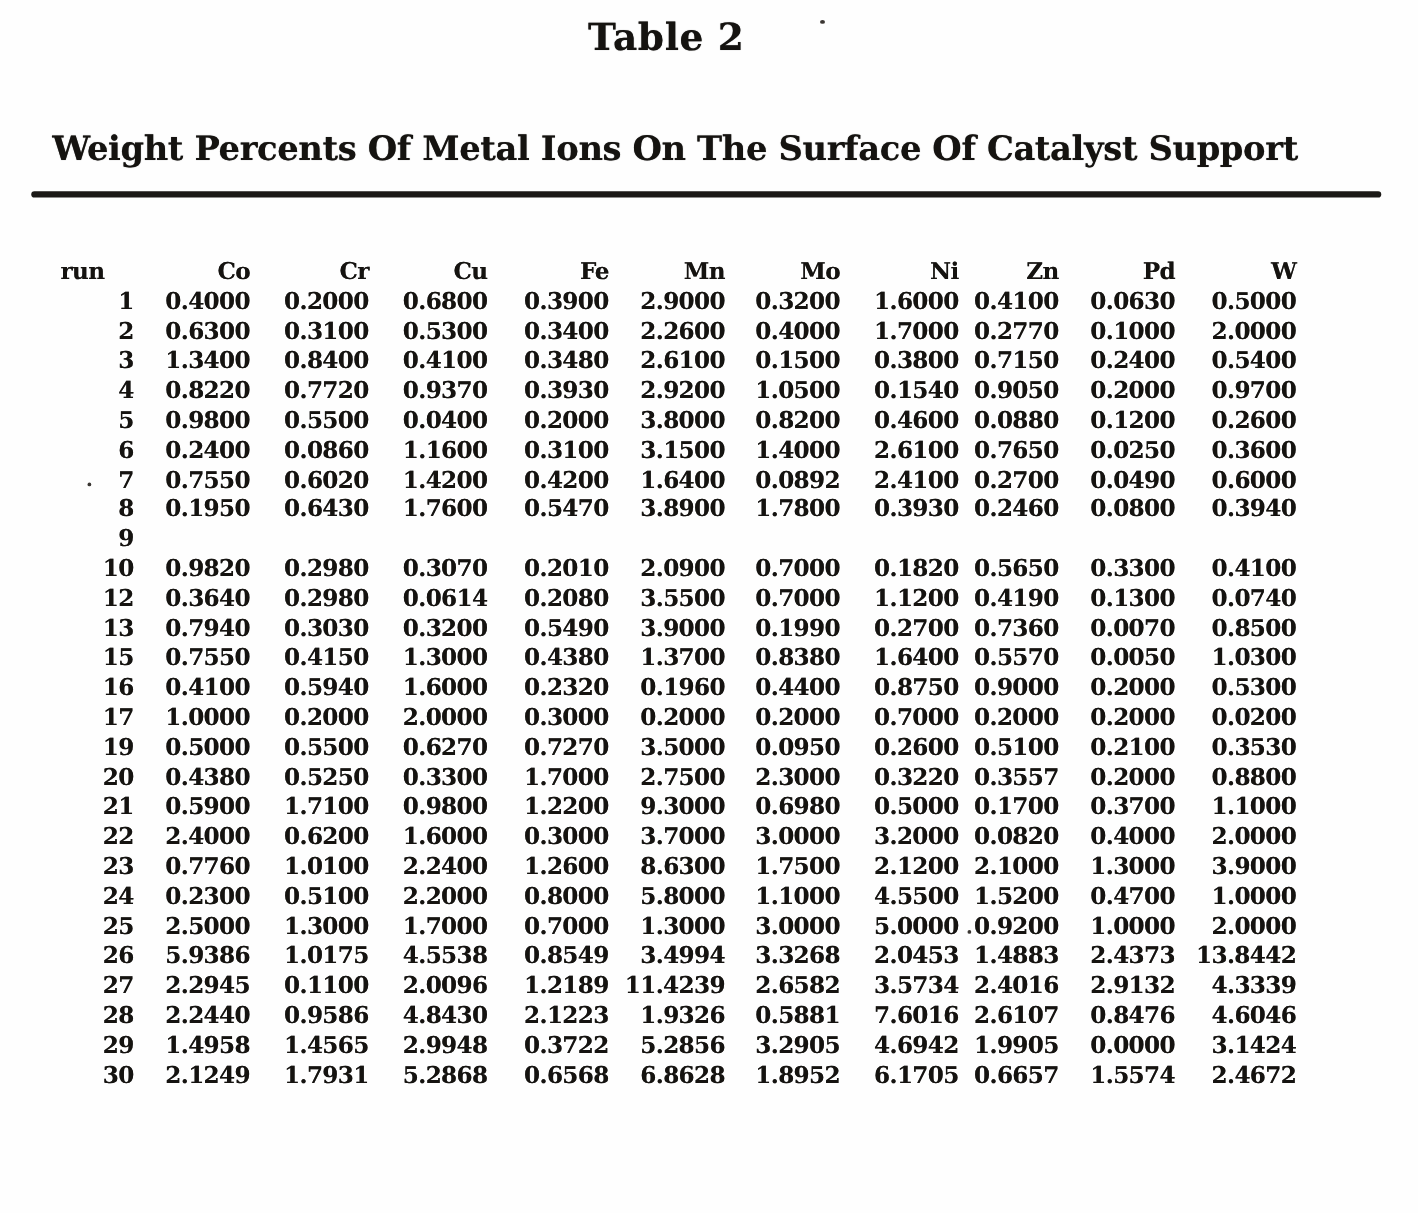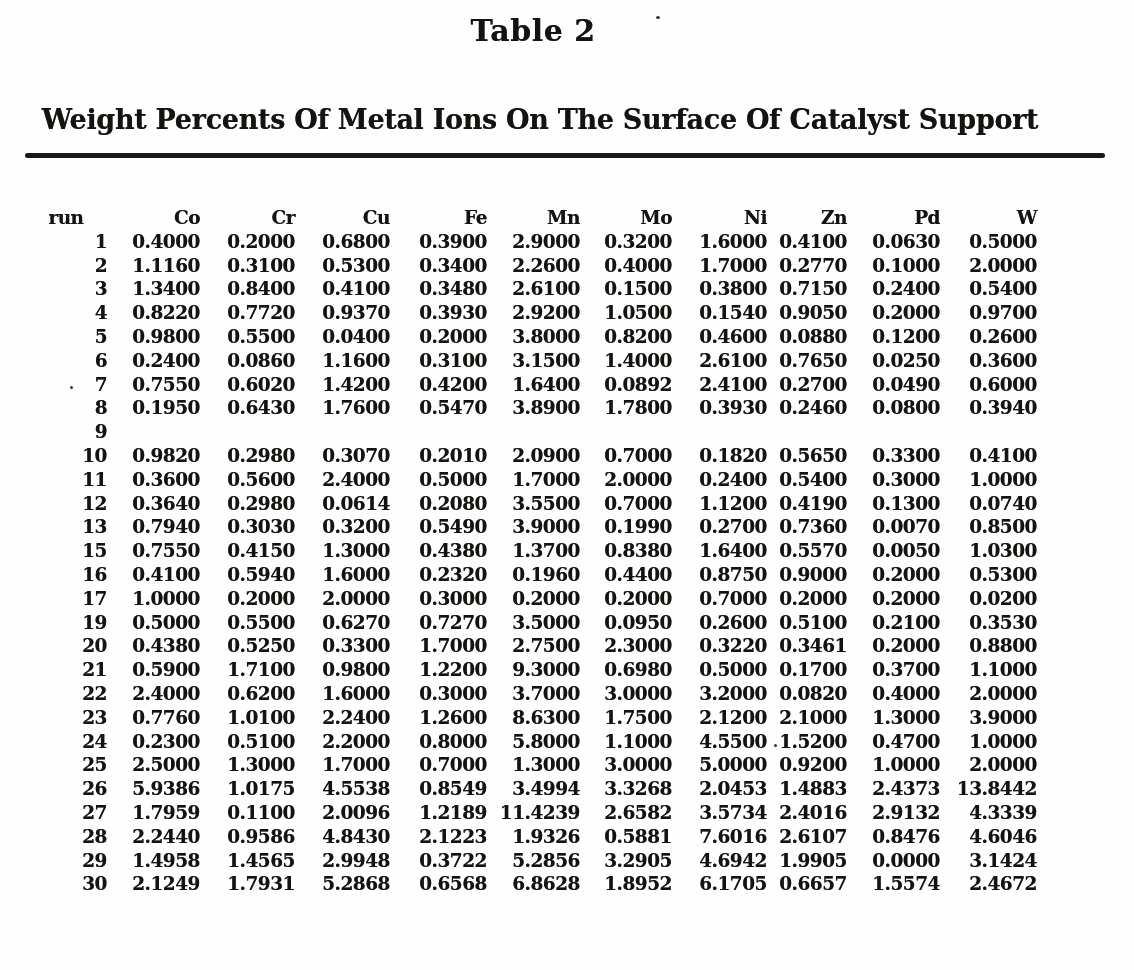--- a/index.html
+++ b/index.html
@@ -112,21 +112,21 @@
           <td>0.3900</td>
           <td>2.9000</td>
           <td>0.3200</td>
           <td>1.6000</td>
           <td>0.4100</td>
           <td>0.0630</td>
           <td>0.5000</td>
         </tr>
         <tr>
           <td>2</td>
-          <td>1.1160</td>
+          <td>0.6300</td>
           <td>0.3100</td>
           <td>0.5300</td>
           <td>0.3400</td>
           <td>2.2600</td>
           <td>0.4000</td>
           <td>1.7000</td>
           <td>0.2770</td>
           <td>0.1000</td>
           <td>2.0000</td>
         </tr>
@@ -228,33 +228,20 @@
           <td>0.3070</td>
           <td>0.2010</td>
           <td>2.0900</td>
           <td>0.7000</td>
           <td>0.1820</td>
           <td>0.5650</td>
           <td>0.3300</td>
           <td>0.4100</td>
         </tr>
         <tr>
-          <td>11</td>
-          <td>0.3600</td>
-          <td>0.5600</td>
-          <td>2.4000</td>
-          <td>0.5000</td>
-          <td>1.7000</td>
-          <td>2.0000</td>
-          <td>0.2400</td>
-          <td>0.5400</td>
-          <td>0.3000</td>
-          <td>1.0000</td>
-        </tr>
-        <tr>
           <td>12</td>
           <td>0.3640</td>
           <td>0.2980</td>
           <td>0.0614</td>
           <td>0.2080</td>
           <td>3.5500</td>
           <td>0.7000</td>
           <td>1.1200</td>
           <td>0.4190</td>
           <td>0.1300</td>
@@ -327,21 +314,21 @@
         </tr>
         <tr>
           <td>20</td>
           <td>0.4380</td>
           <td>0.5250</td>
           <td>0.3300</td>
           <td>1.7000</td>
           <td>2.7500</td>
           <td>2.3000</td>
           <td>0.3220</td>
-          <td>0.3461</td>
+          <td>0.3557</td>
           <td>0.2000</td>
           <td>0.8800</td>
         </tr>
         <tr>
           <td>21</td>
           <td>0.5900</td>
           <td>1.7100</td>
           <td>0.9800</td>
           <td>1.2200</td>
           <td>9.3000</td>
@@ -411,21 +398,21 @@
           <td>0.8549</td>
           <td>3.4994</td>
           <td>3.3268</td>
           <td>2.0453</td>
           <td>1.4883</td>
           <td>2.4373</td>
           <td>13.8442</td>
         </tr>
         <tr>
           <td>27</td>
-          <td>1.7959</td>
+          <td>2.2945</td>
           <td>0.1100</td>
           <td>2.0096</td>
           <td>1.2189</td>
           <td>11.4239</td>
           <td>2.6582</td>
           <td>3.5734</td>
           <td>2.4016</td>
           <td>2.9132</td>
           <td>4.3339</td>
         </tr>

